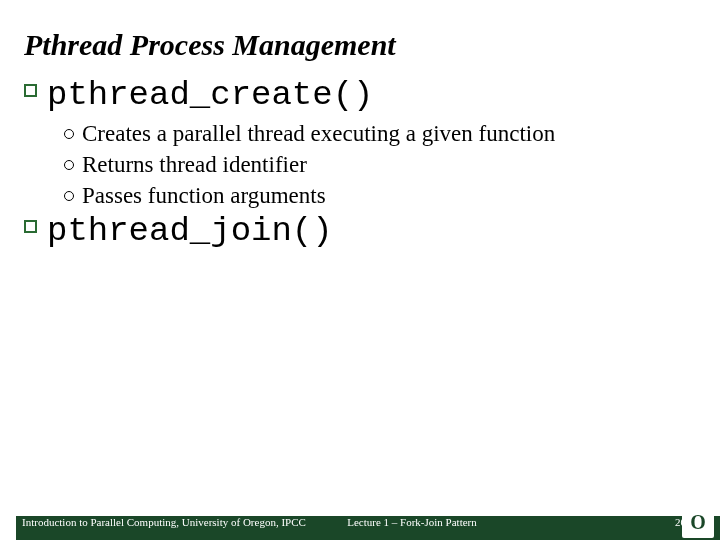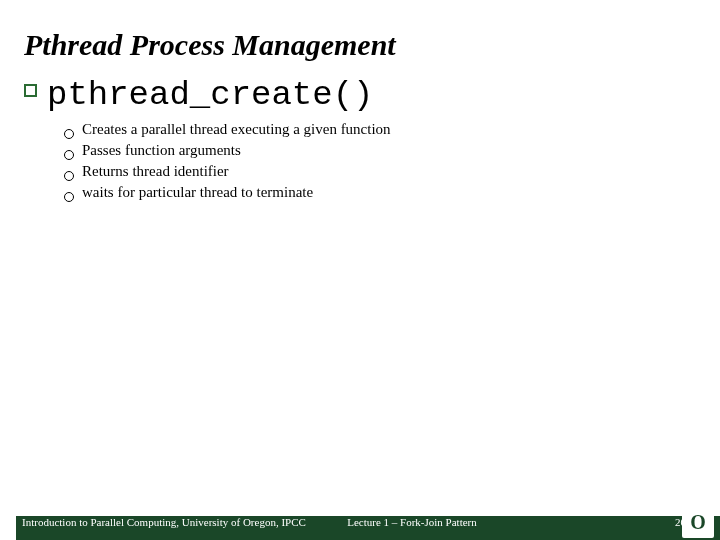--- a/index.html
+++ b/index.html
@@ -50,21 +50,21 @@
     display: inline-block;
     width: 10px;
     height: 10px;
     border: 1.5px solid #000;
     border-radius: 50%;
     margin-top: 9px;
     margin-right: 8px;
     flex-shrink: 0;
   }
   .body {
-    font-size: 15px;
+    font-size: 23px;
     color: #000;
     line-height: 1.25;
   }
   .footer {
     position: absolute;
     left: 0;
     bottom: 0;
     width: 100%;
     height: 24px;
     background: #1a4728;
@@ -113,31 +113,31 @@
   <div class="l1">
     <span class="sq"></span>
     <span class="mono">pthread_create()</span>
   </div>
   <div class="l2">
     <span class="circ"></span>
     <span class="body">Creates a parallel thread executing a given function</span>
   </div>
   <div class="l2">
     <span class="circ"></span>
-    <span class="body">Passes function arguments</span>
+    <span class="body">Returns thread identifier</span>
   </div>
   <div class="l2">
     <span class="circ"></span>
-    <span class="body">Returns thread identifier</span>
+    <span class="body">Passes function arguments</span>
   </div>
 
 
-  <div class="l2">
-    <span class="circ"></span>
-    <span class="body">waits for particular thread to terminate</span>
+  <div class="l1">
+    <span class="sq"></span>
+    <span class="mono">pthread_join()</span>
   </div>
 </div>
 
 <div class="footer">
   <span class="footer-left">Introduction to Parallel Computing, University of Oregon, IPCC</span>
   <span class="footer-center">Lecture 1 – Fork-Join Pattern</span>
   <span class="footer-page">20</span>
 </div>
 <div class="logo">
   <span>O</span>

